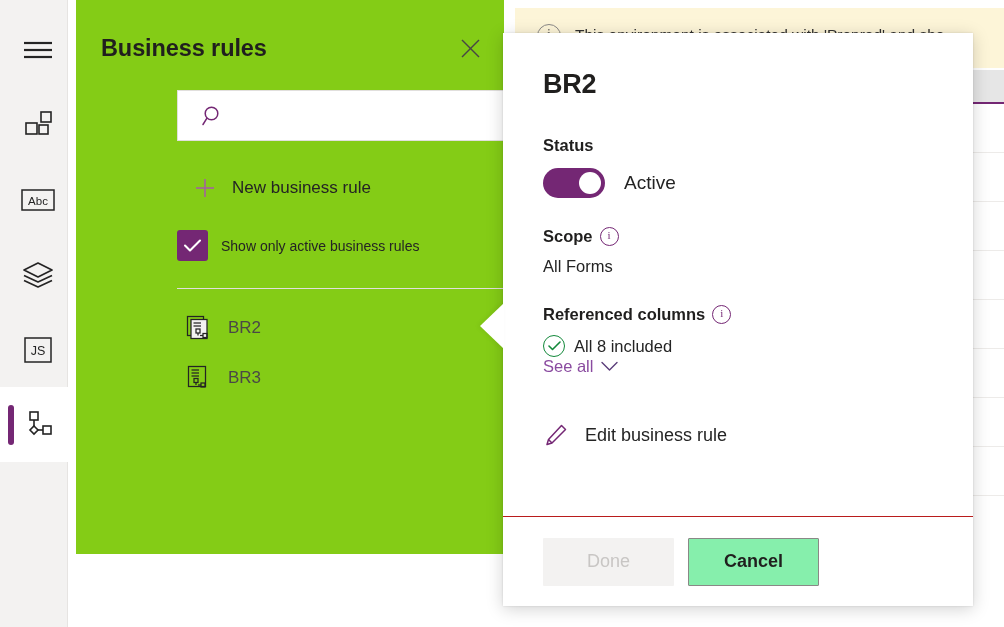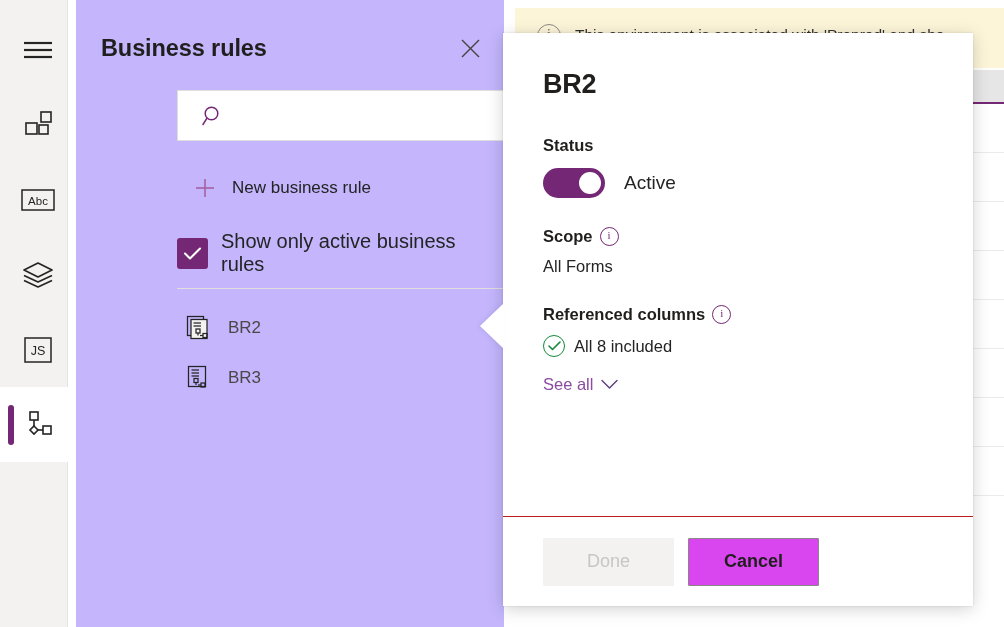--- a/index.html
+++ b/index.html
@@ -142,22 +142,22 @@
     border-radius: 3px;
     background: #742774;
   }
 
   
   .panel {
     position: absolute;
     left: 76px;
     top: 0;
     width: 428px;
-    height: 627px;
-    background: #c4b5fd;
+    height: 554px;
+    background: #84cc16;
     box-sizing: border-box;
   }
   .panel-header {
     position: absolute;
     left: 25px;
     top: 32px;
     right: 18px;
     display: flex;
     align-items: center;
     justify-content: space-between;
@@ -252,21 +252,21 @@
     height: 31px;
     background: #742774;
     border-radius: 3px;
     display: flex;
     align-items: center;
     justify-content: center;
     margin-right: 13px;
     flex: 0 0 auto;
   }
   .show-active-label {
-    font-size: 20px;
+    font-size: 14px;
     color: #242424;
   }
 
   .divider {
     position: absolute;
     left: 101px;
     top: 288px;
     width: 386px;
     height: 1px;
     background: #e1dfdd;
@@ -429,21 +429,20 @@
     flex: 0 0 auto;
   }
   .included-label {
     font-size: 16.5px;
     color: #242424;
   }
   .see-all {
     display: inline-flex;
     align-items: center;
     gap: 8px;
-    margin-top: 18px;
     color: #8a4ba0;
     font-size: 16.5px;
     cursor: pointer;
   }
 
   .edit-rule {
     display: flex;
     align-items: center;
     margin-top: 46px;
     cursor: pointer;
@@ -481,21 +480,21 @@
     cursor: pointer;
     border-radius: 1px;
   }
   .btn-primary-disabled {
     background: #f3f2f1;
     color: #c8c6c4;
     border: 0;
     cursor: default;
   }
   .btn-secondary {
-    background: #d946ef;
+    background: #86efac;
     color: #201f1e;
     border: 1px solid #8a8886;
     font-weight: bold;
   }
 </style>
 </head>
 <body>
 
 <div id="app">
 
@@ -748,20 +747,31 @@
           <span class="included-label">All 8 included</span>
         </div>
         <div class="see-all">
           <span>See all</span>
           <svg width="17" height="11" viewBox="0 0 17 11" aria-hidden="true">
             <polyline points="1,1.5 8.5,9 16,1.5" fill="none" stroke="#5b3d7a" stroke-width="1.4" stroke-linecap="round" stroke-linejoin="round"></polyline>
           </svg>
         </div>
       </div>
 
+      <div class="edit-rule">
+        <div class="pencil-icon">
+          <svg width="24" height="24" viewBox="0 0 24 24" aria-hidden="true">
+            <g fill="none" stroke="#742774" stroke-width="1.5" stroke-linejoin="round">
+              <path d="M17.5 2.5 L21.5 6.5 L8 20 L3 21.5 L4.5 16.5 Z"></path>
+              <path d="M4.5 16.5 L8 20"></path>
+            </g>
+          </svg>
+        </div>
+        <span class="edit-rule-label">Edit business rule</span>
+      </div>
 
     </div>
 
     <div class="flyout-footer">
       <button class="btn btn-primary-disabled">Done</button>
       <button class="btn btn-secondary">Cancel</button>
     </div>
   </div>
 
 </div>

